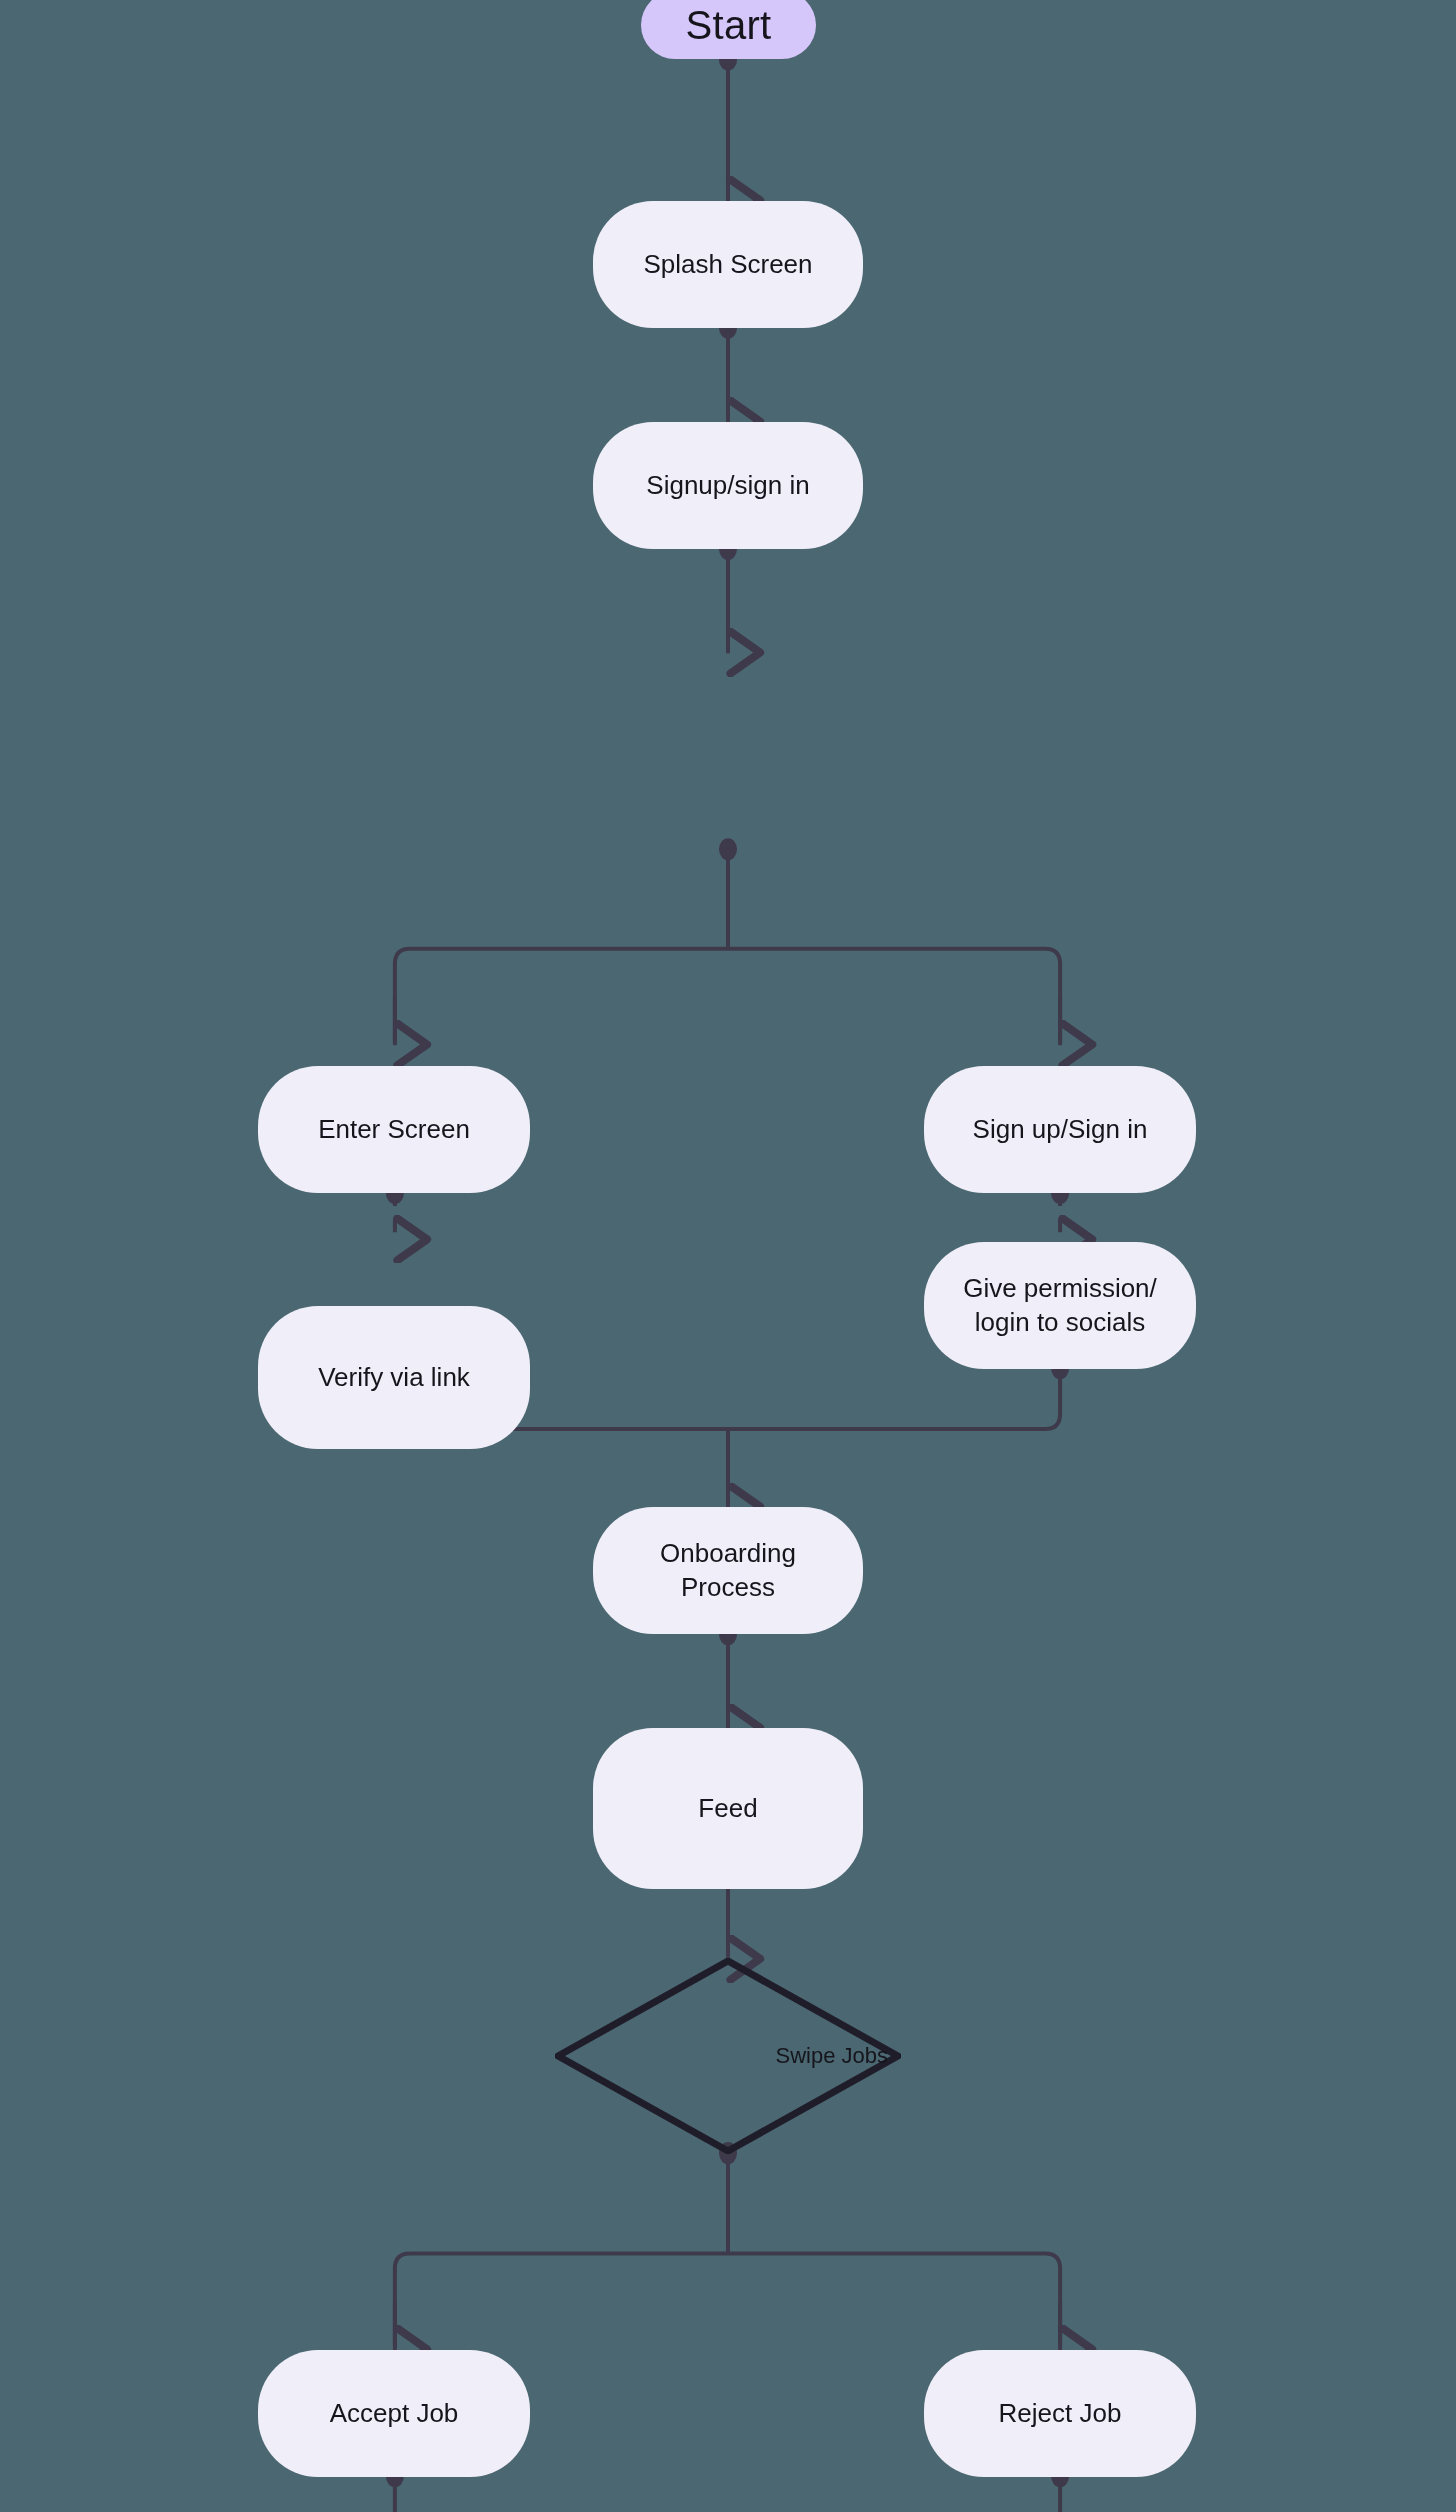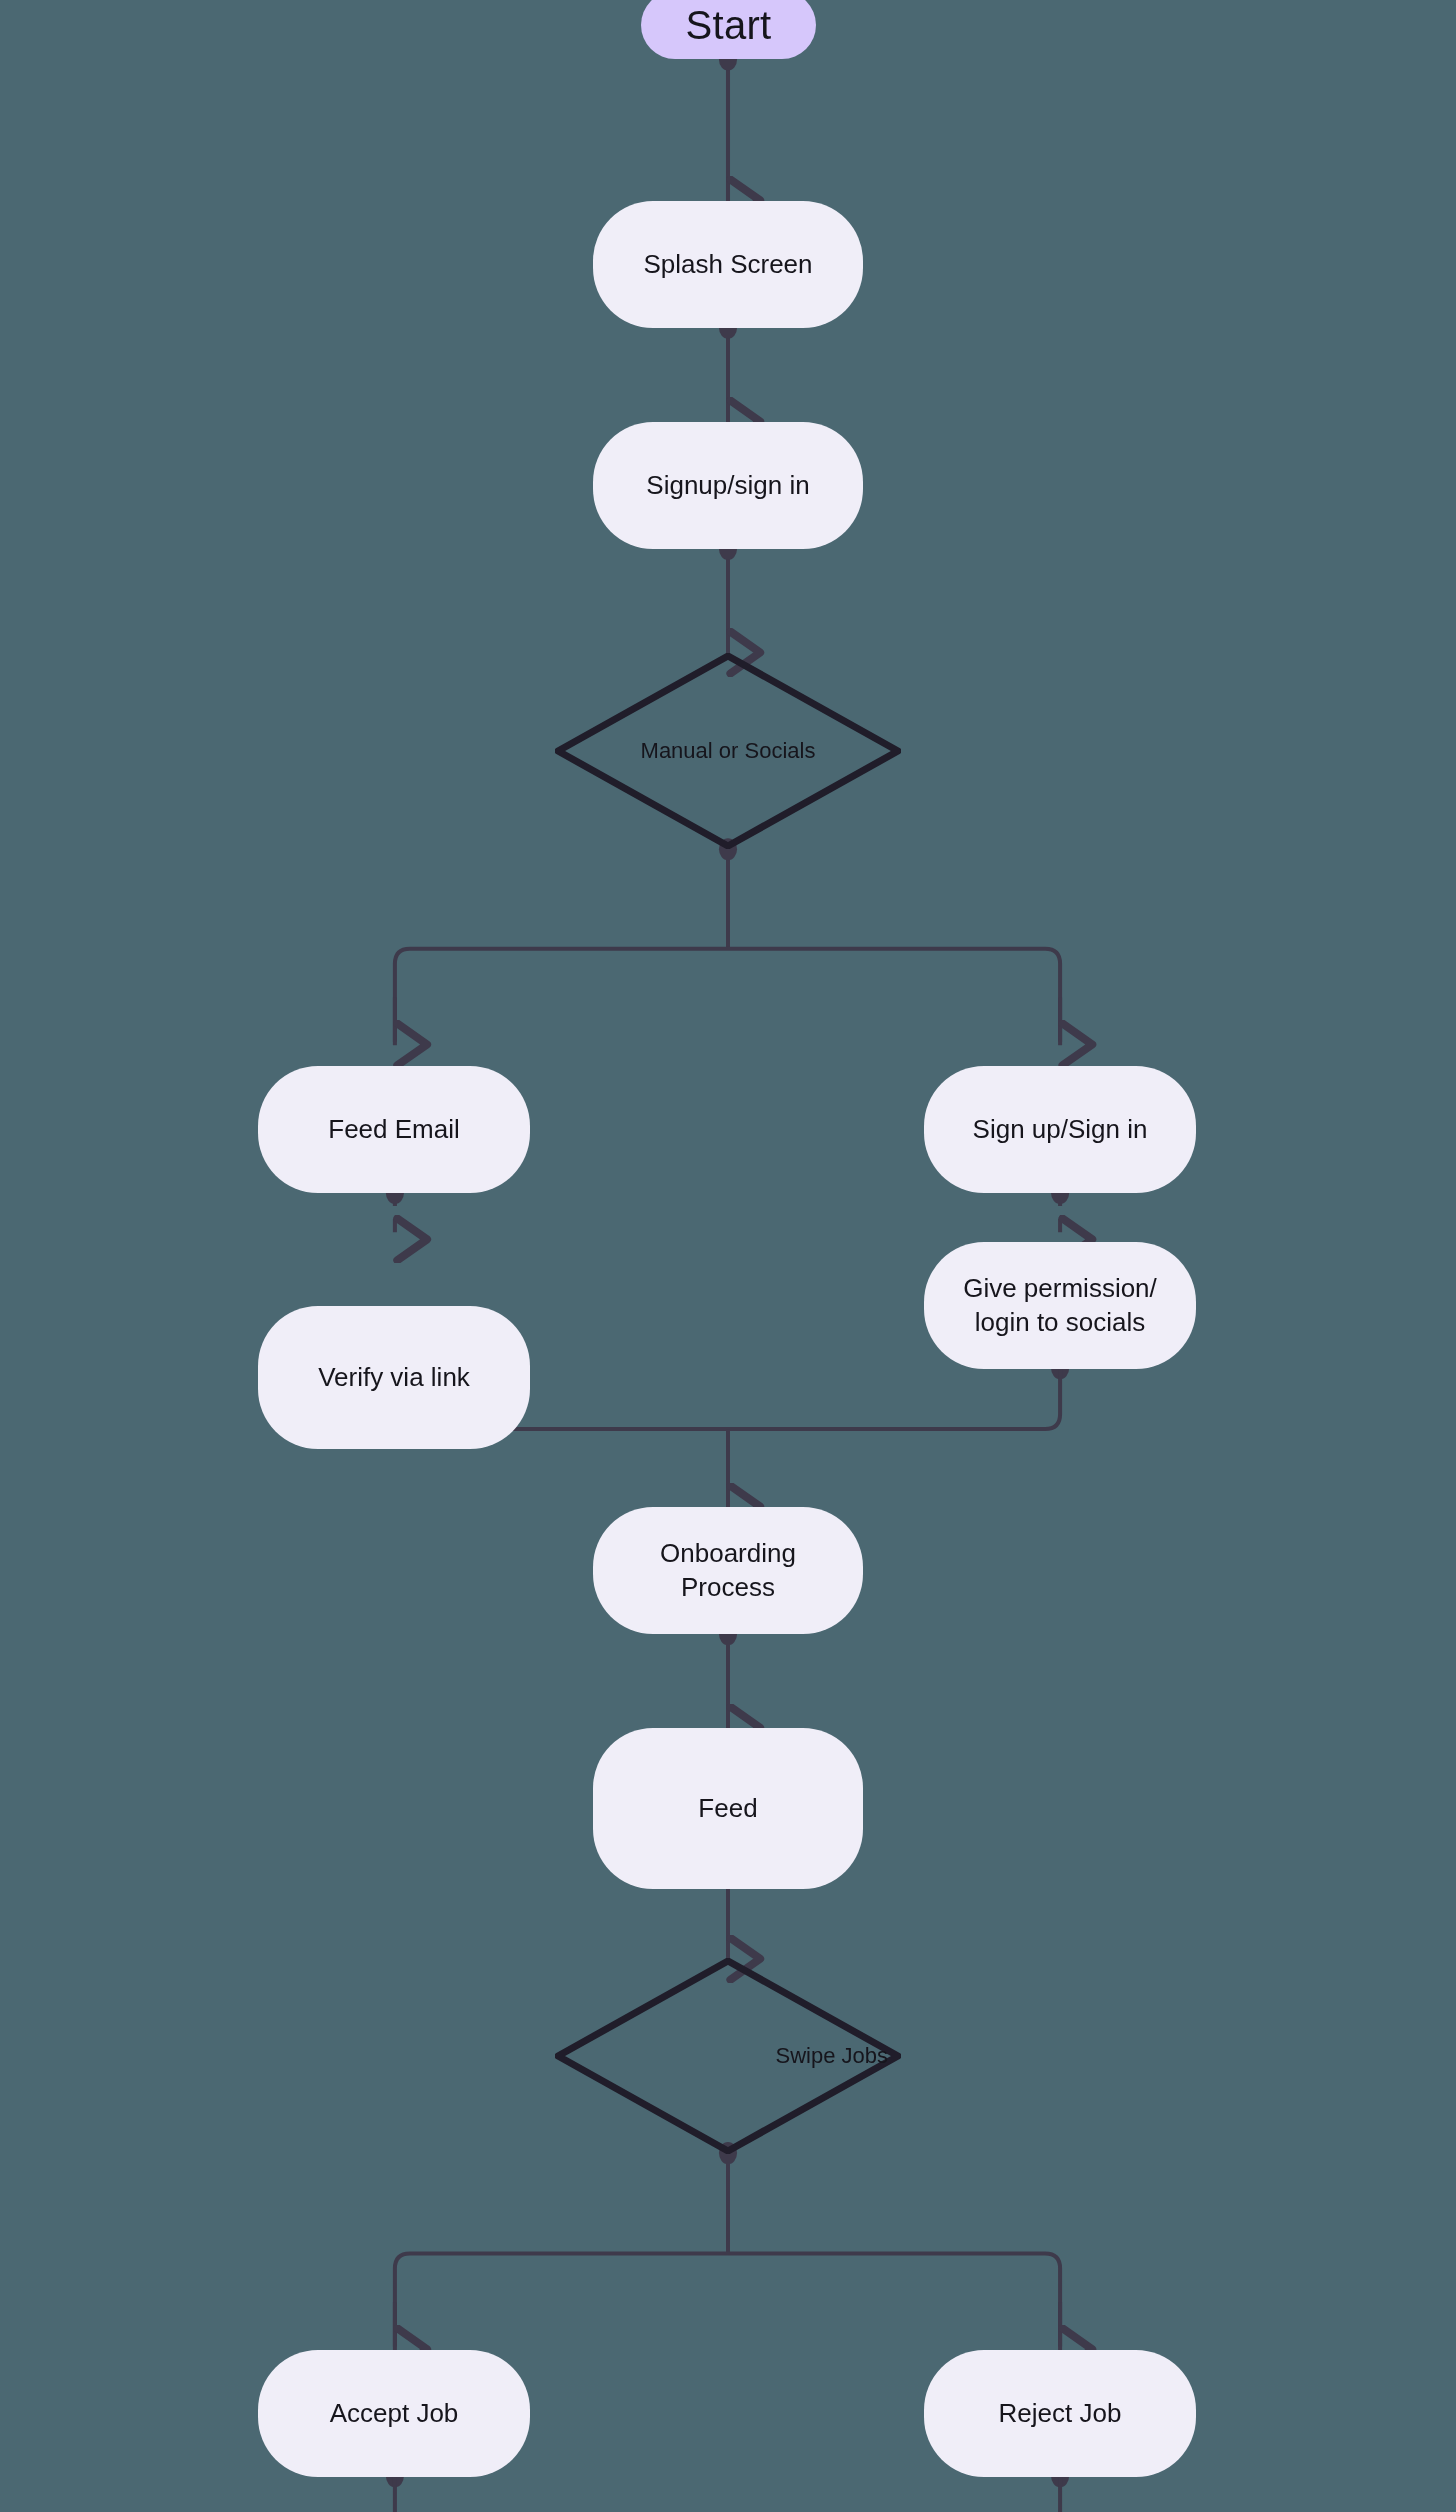--- a/index.html
+++ b/index.html
@@ -82,29 +82,23 @@
   </div>
 
   <div class="node process" style="left:593px;top:201px;width:270px;height:127px;">
     <span class="lbl">Splash Screen</span>
   </div>
 
   <div class="node process" style="left:593px;top:422px;width:270px;height:127px;">
     <span class="lbl">Signup/sign in</span>
   </div>
 
-  <div class="node decision" style="left:555px;top:653px;width:346px;height:196px;">
-    <svg class="dmd" viewBox="0 0 688 390" preserveAspectRatio="none">
-      <path d="M344 6 L682 195 L344 384 L6 195 Z" fill="none" stroke="#201D2A" stroke-width="7" stroke-linejoin="round" vector-effect="non-scaling-stroke"></path>
-    </svg>
-    <span class="lbl">Manual or Socials</span>
-  </div>
 
   <div class="node process" style="left:258px;top:1066px;width:272px;height:127px;">
-    <span class="lbl">Feed Email</span>
+    <span class="lbl">Enter Screen</span>
   </div>
 
   <div class="node process" style="left:924px;top:1066px;width:272px;height:127px;">
     <span class="lbl">Sign up/Sign in</span>
   </div>
 
   <div class="node process" style="left:258px;top:1306px;width:272px;height:143px;">
     <span class="lbl">Verify via link</span>
   </div>
 

